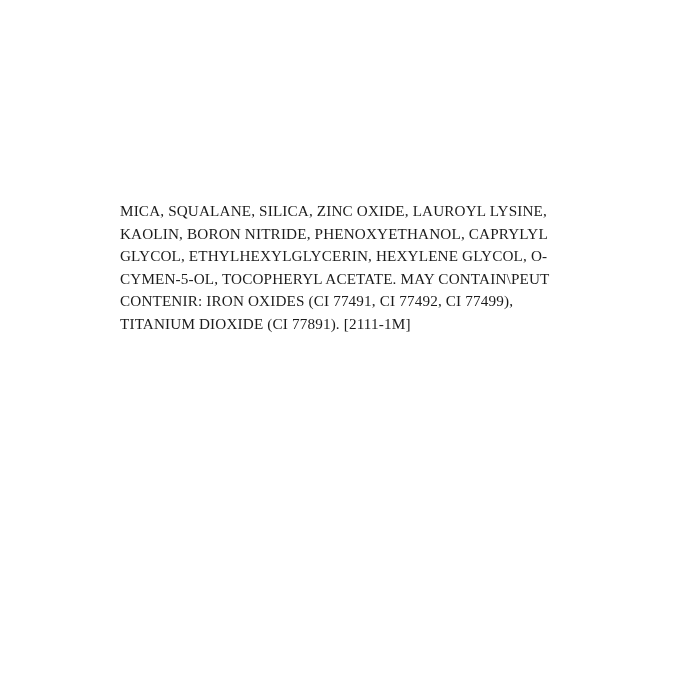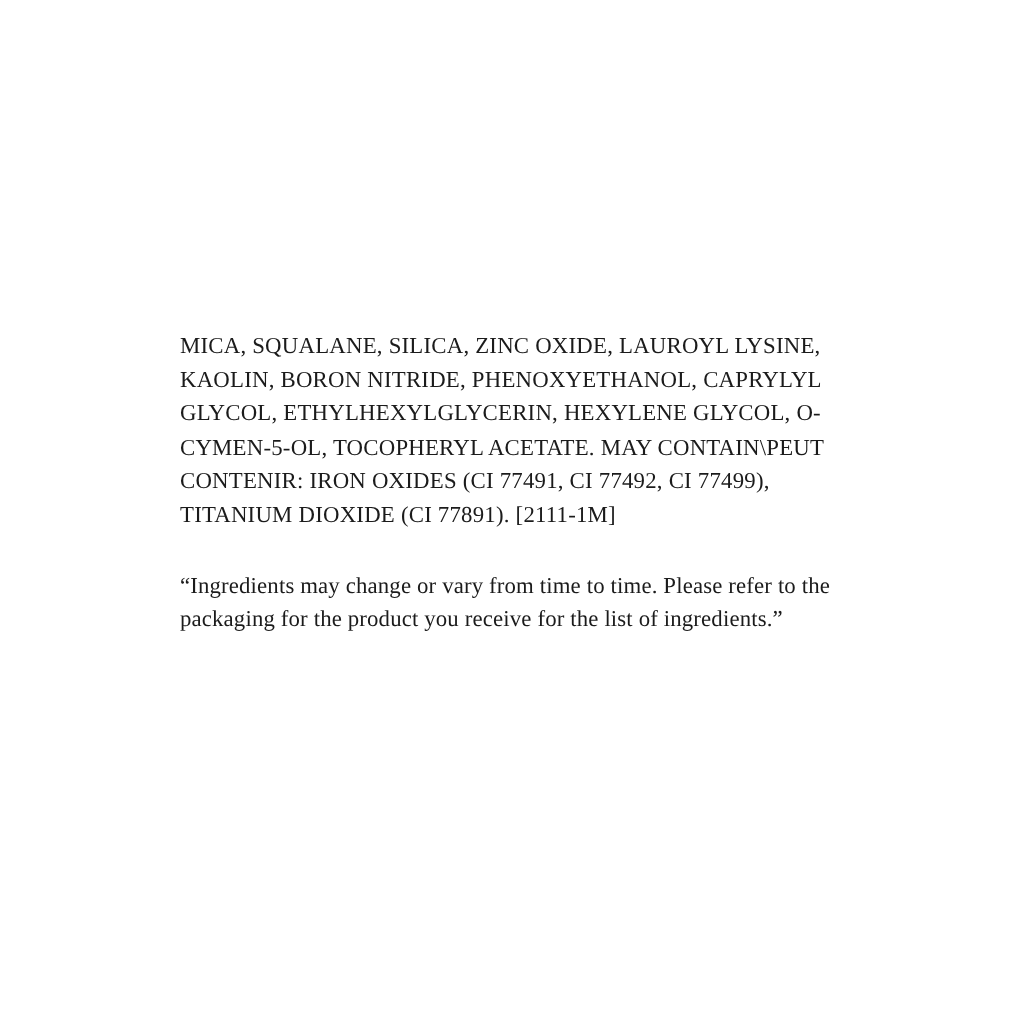--- a/index.html
+++ b/index.html
@@ -16,21 +16,21 @@
   }
   .page {
     position: relative;
     width: 679px;
     height: 679px;
     box-sizing: border-box;
   }
   .content {
     position: absolute;
     left: 120px;
-    top: 220px;
+    top: 200px;
     width: 448px;
   }
   .ingredients {
     font-size: 15.2px;
     line-height: 22.6px;
     letter-spacing: 0.15px;
     text-align: left;
     margin: 0;
     word-wrap: break-word;
   }
@@ -42,15 +42,14 @@
     letter-spacing: 0.1px;
     text-align: left;
   }
 </style>
 </head>
 <body>
 
 <div class="page">
   <div class="content">
     <p class="ingredients">MICA, SQUALANE, SILICA, ZINC OXIDE, LAUROYL LYSINE, KAOLIN, BORON NITRIDE, PHENOXYETHANOL, CAPRYLYL GLYCOL, ETHYLHEXYLGLYCERIN, HEXYLENE GLYCOL, O-CYMEN-5-OL, TOCOPHERYL ACETATE. MAY CONTAIN\PEUT CONTENIR: IRON OXIDES (CI 77491, CI 77492, CI 77499), TITANIUM DIOXIDE (CI 77891). [2111-1M]</p>
-    <p class="disclaimer">“Ingredients may change or vary from time to time. Please refer to the packaging for the product you receive for the list of ingredients.”</p>
   </div>
 </div>
 
 </body></html>

